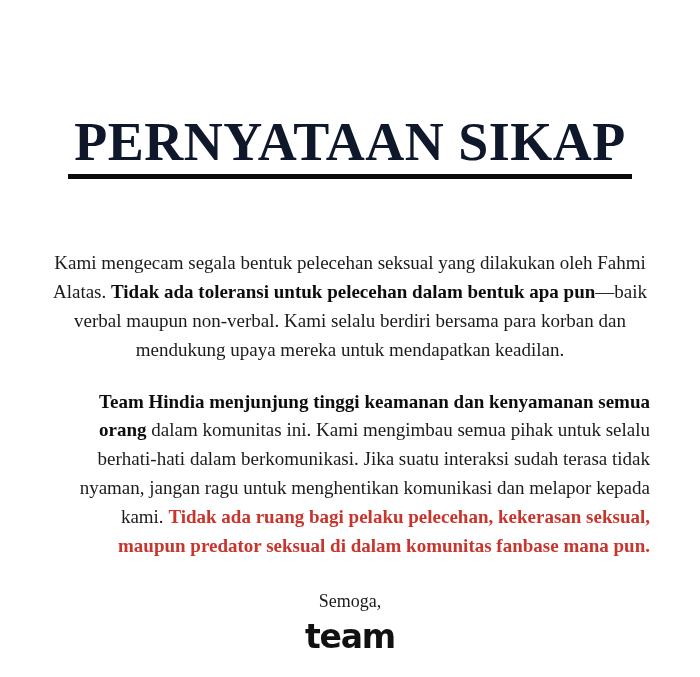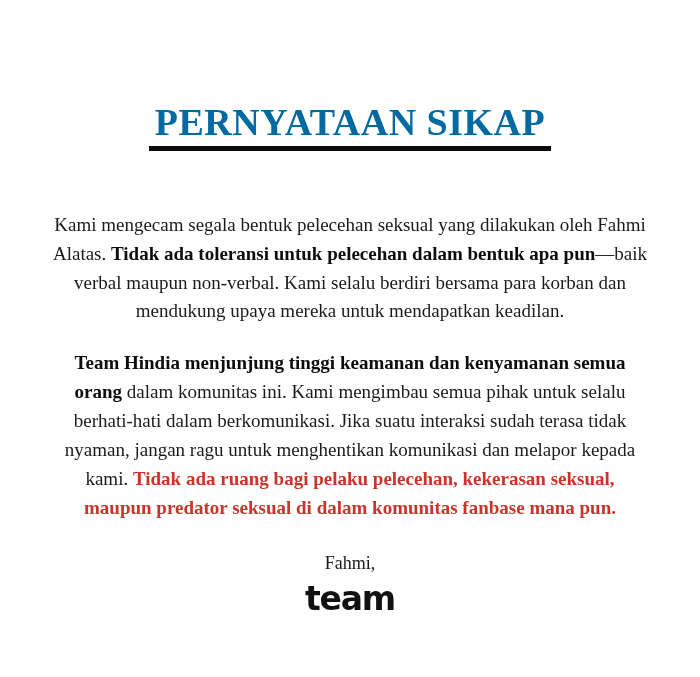--- a/index.html
+++ b/index.html
@@ -25,24 +25,24 @@
 
   
   .title-wrap {
     text-align: center;
     padding-top: 78px;
   }
   .doc-title {
     display: inline-block;
     font-family: "Liberation Serif", "DejaVu Serif", serif;
     font-weight: bold;
-    font-size: 38px;
+    font-size: 54px;
     line-height: 1.05;
     letter-spacing: 0.5px;
-    color: #0369a1;
+    color: #0f172a;
     padding: 0 6px 3px 6px;
     border-bottom: 5px solid #0a0a0a;
     white-space: nowrap;
   }
 
   
   .body-block {
     margin: 0 auto;
     width: 600px;
     padding-top: 34px;
@@ -50,20 +50,21 @@
   }
   .para {
     font-size: 19px;
     line-height: 1.52;
     text-align: center;
     margin: 0 0 23px 0;
     color: #1b1b1b;
   }
   .para.tight {
     margin-bottom: 21px;
+    text-align: right;
   }
   .para:last-child { margin-bottom: 0; }
   .b { font-weight: bold; color: #0d0d0d; }
   .red { color: #c8352c; font-weight: bold; }
 
   .para-final {
     font-size: 18.4px;
     line-height: 1.5;
     text-align: center;
     margin: 0;
@@ -125,21 +126,21 @@
     <p class="para">
       <span>Kami mengecam segala bentuk pelecehan seksual yang dilakukan oleh Fahmi Alatas. </span><span class="b">Tidak ada toleransi untuk pelecehan dalam bentuk apa pun</span><span>—baik verbal maupun non-verbal. Kami selalu berdiri bersama para korban dan mendukung upaya mereka untuk mendapatkan keadilan.</span>
     </p>
 
     <p class="para tight">
       <span class="b">Team Hindia menjunjung tinggi keamanan dan kenyamanan semua orang</span><span> dalam komunitas ini. Kami mengimbau semua pihak untuk selalu berhati-hati dalam berkomunikasi. Jika suatu interaksi sudah terasa tidak nyaman, jangan ragu untuk menghentikan komunikasi dan melapor kepada kami. </span><span class="red">Tidak ada ruang bagi pelaku pelecehan, kekerasan seksual, maupun predator seksual di dalam komunitas fanbase mana pun.</span>
     </p>
 
 
     <div class="sign-block">
-      <div class="salam">Fahmi,</div>
+      <div class="salam">Semoga,</div>
       <div class="logo">
         <span class="logo-team">team</span>
         
       </div>
     </div>
 
   </div>
 
 
 </div>

